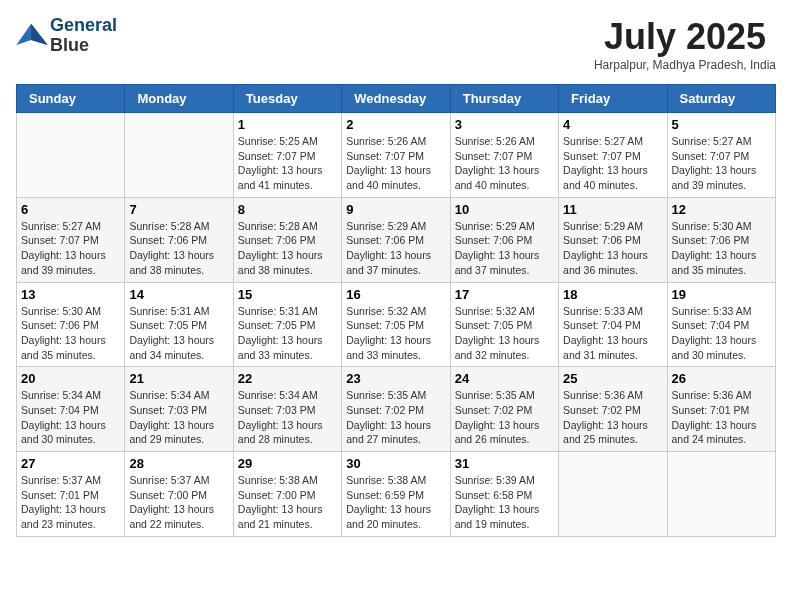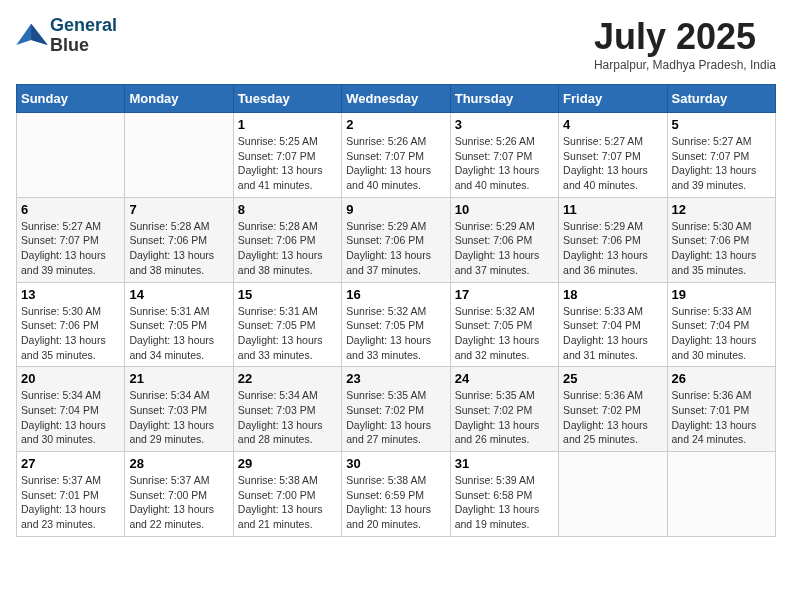--- a/index.html
+++ b/index.html
@@ -29,40 +29,40 @@
     .logo-text span {
       color: #0c4a6e;
     }
     .logo-icon {
       width: 32px;
       height: 28px;
       margin-right: 2px;
       position: relative;
     }
     .title-block {
-      text-align: left;
+      text-align: center;
     }
     .month-title {
       font-size: 36px;
       font-weight: bold;
       color: #222;
     }
     .location {
       font-size: 12px;
       color: #444;
     }
     table {
       width: 100%;
       border-collapse: collapse;
       font-size: 11px;
     }
     thead th {
       background: #2a6db5;
       color: #fff;
-      padding: 6px 4px;
+      padding: 6px 12px;
       text-align: left;
       font-size: 13px;
       font-weight: bold;
       border: 1px solid #1a5a9a;
     }
     tbody td {
       border: 1px solid #ccc;
       vertical-align: top;
       padding: 4px;
       width: 108px;

